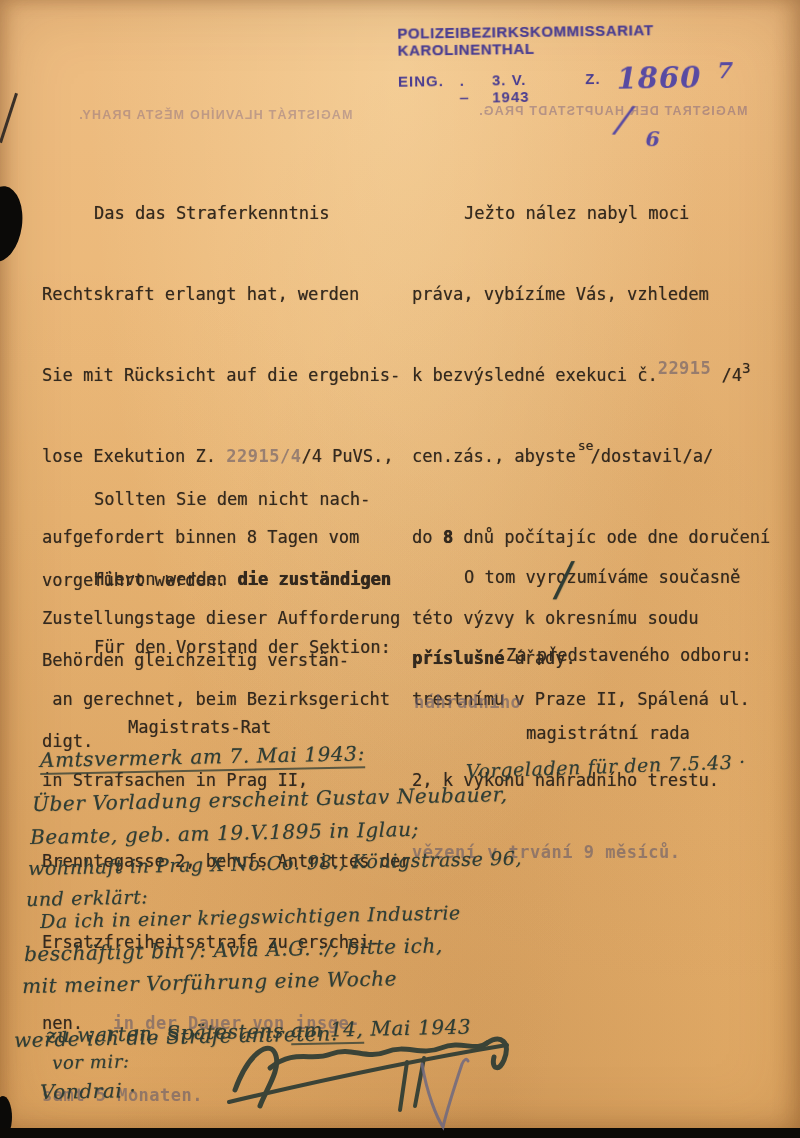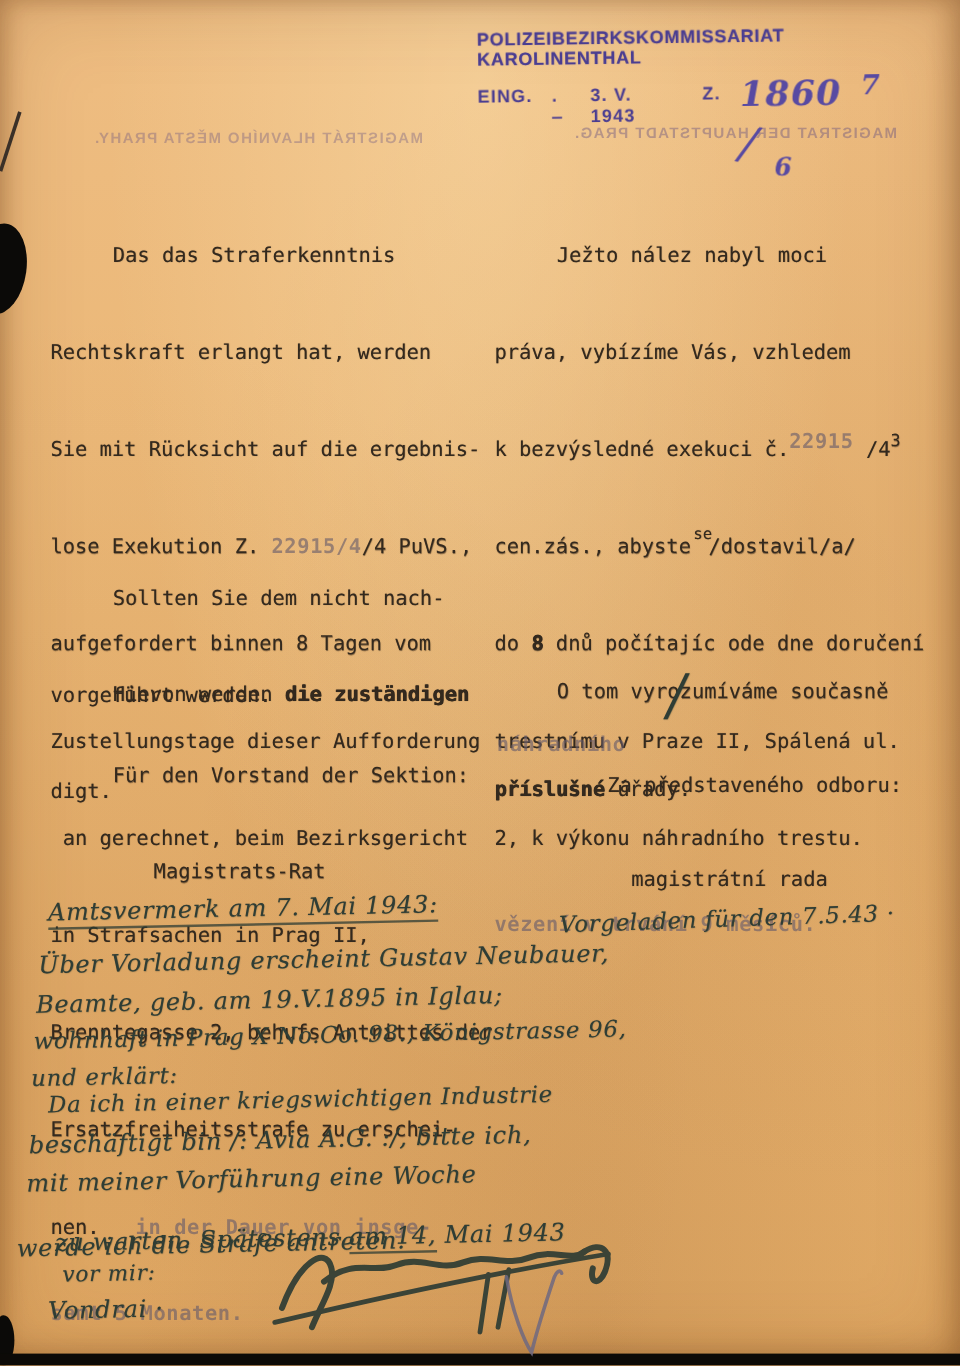--- a/index.html
+++ b/index.html
@@ -110,29 +110,31 @@
     <div class="row faded-stamp" style="margin-top:-9px;">samt 5 Monaten.</div>
   </div>
 
   <div class="abs typed col" style="left:42px;top:432px;">
     <div class="row ind">Sollten Sie dem nicht nach-</div>
     <div class="row">vorgeführt werden.</div>
   </div>
 
   <div class="abs typed col" style="left:42px;top:512px;">
     <div class="row ind"><span>Hievon werden </span><span class="overstruck">die zuständigen</span></div>
+    <div class="row">Behörden gleichzeitig verstän-</div>
     <div class="row">digt.</div>
   </div>
 
   <div class="abs typed col" style="left:412px;top:146px;">
     <div class="row ind">Ježto nález nabyl moci</div>
     <div class="row">práva, vybízíme Vás, vzhledem</div>
     <div class="row"><span>k bezvýsledné exekuci č.</span><span class="faded-stamp raised">22915</span><span> /4</span><span class="sup">3</span></div>
     <div class="row"><span>cen.zás., abyste</span><span class="ins-above">se</span><span>/dostavil/a/</span></div>
     <div class="row"><span>do </span><span class="overstruck">8</span><span> dnů počítajíc ode dne doručení</span></div>
+    <div class="row">této výzvy k okresnímu soudu</div>
     <div class="row rel"><span>trestnímu v Praze II, Spálená ul.</span><span class="faded-stamp overlay-stamp">náhradního</span></div>
     <div class="row">2, k výkonu náhradního trestu.</div>
     <div class="row faded-stamp" style="margin-top:-9px;">vězení v trvání 9 měsíců.</div>
   </div>
 
 
   <div class="abs typed col" style="left:412px;top:510px;">
     <div class="row ind">O tom vyrozumíváme současně</div>
     <div class="row"><span class="overstruck">příslušné</span><span> úřady.</span></div>
   </div>

